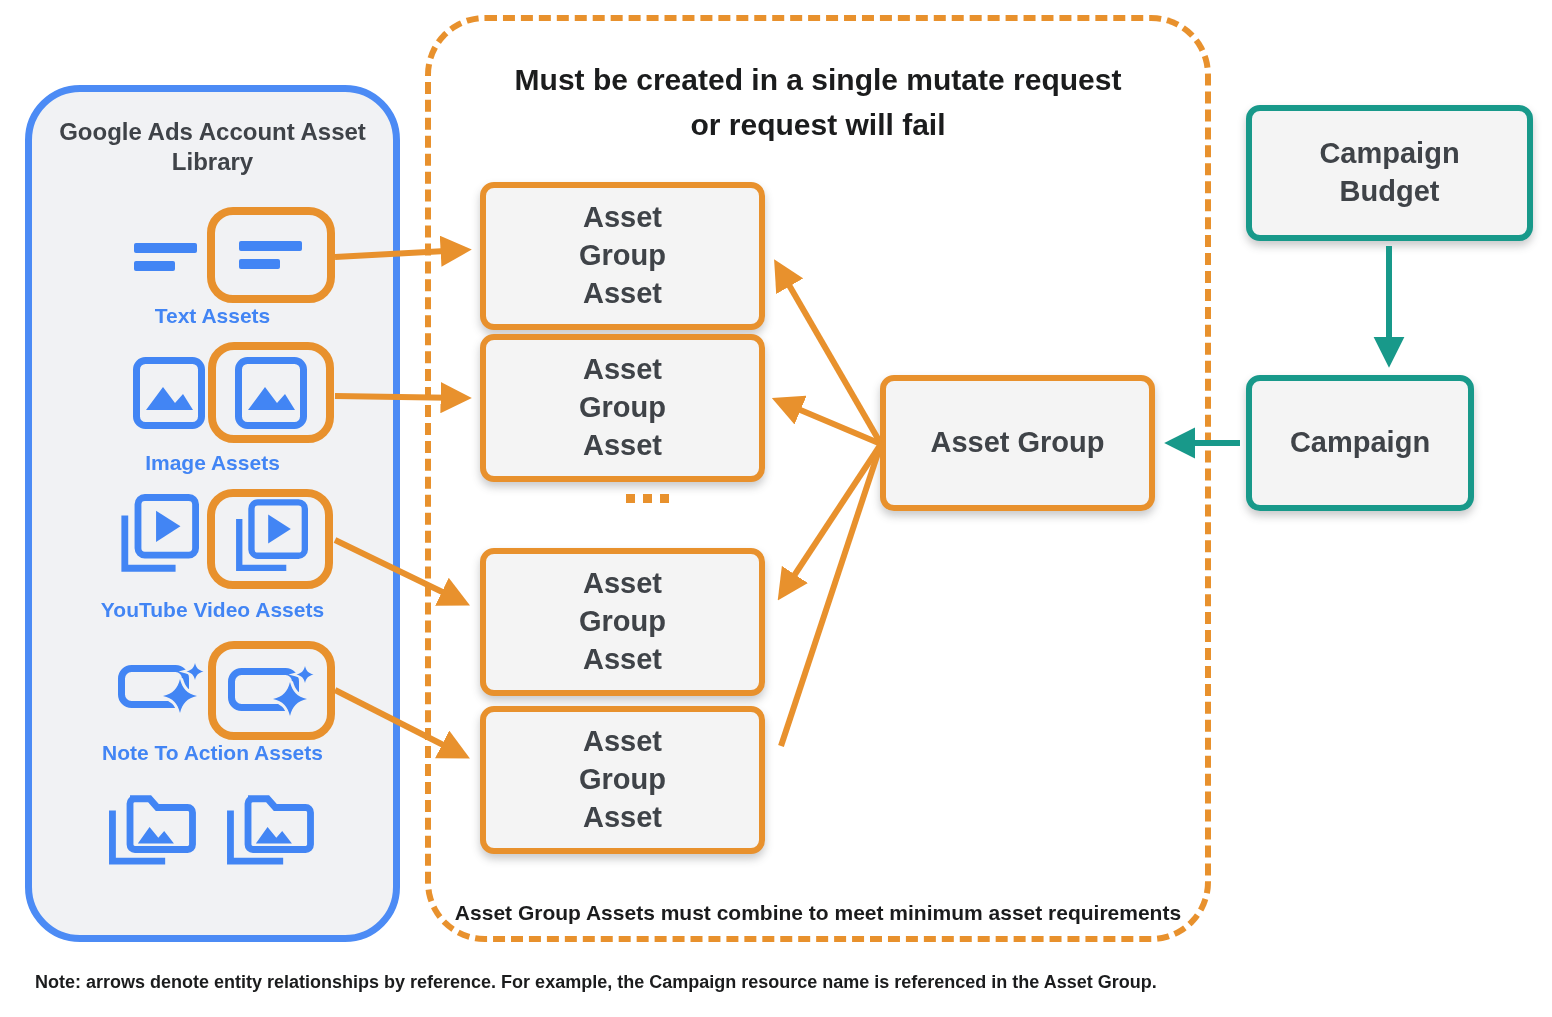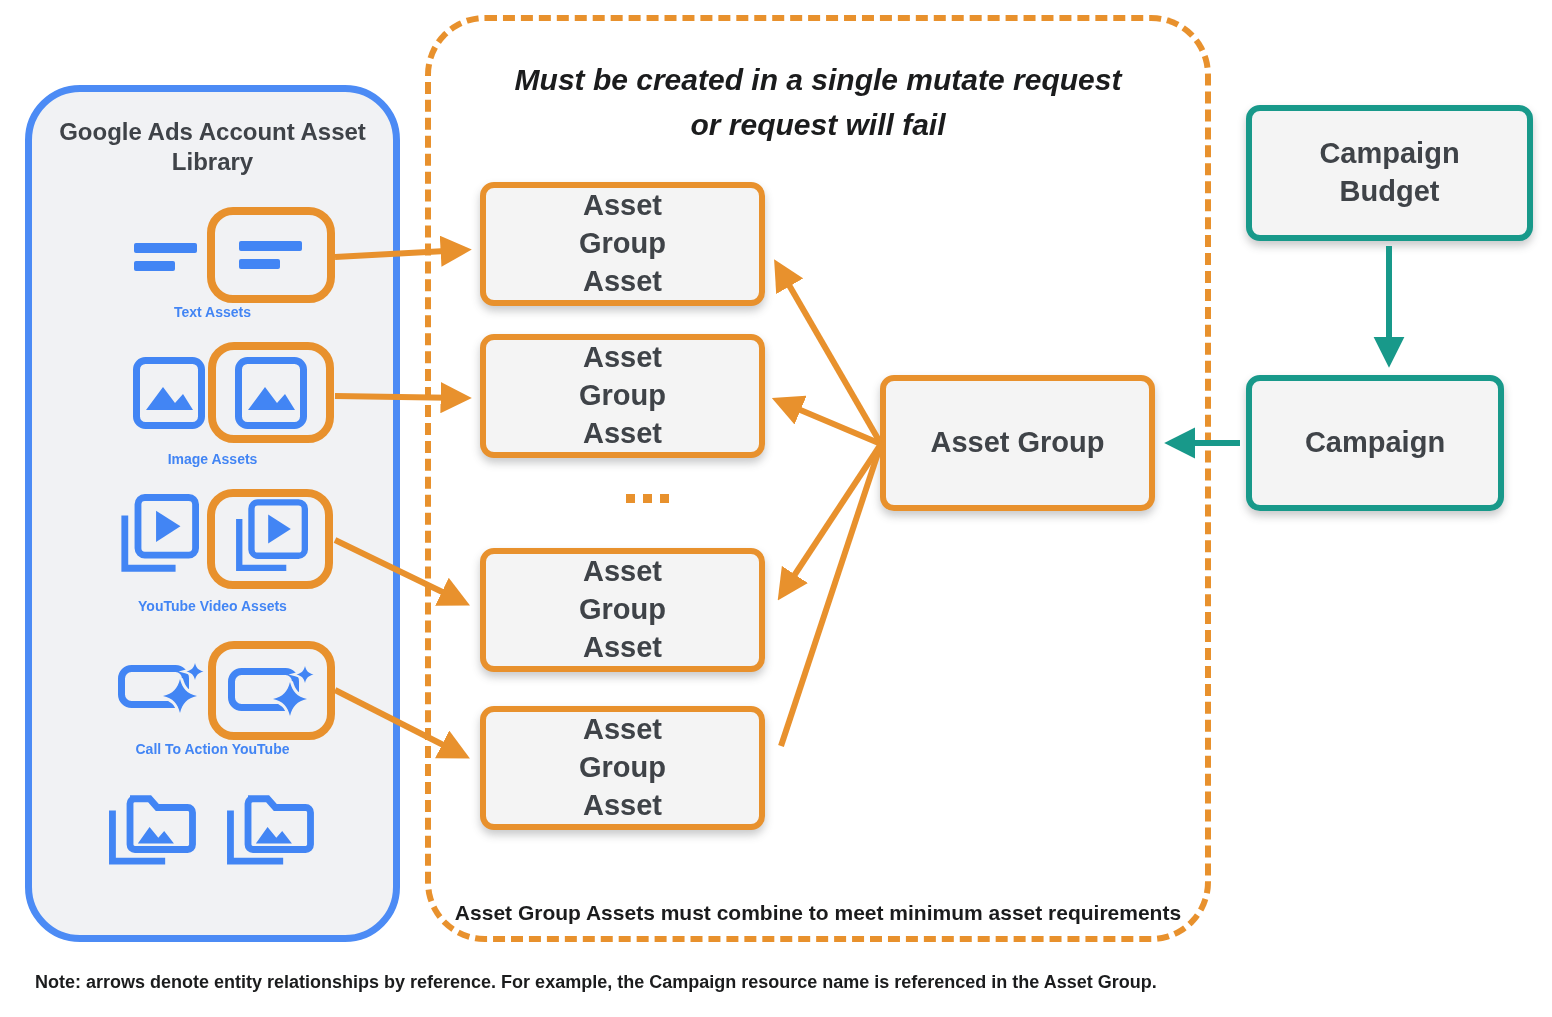--- a/index.html
+++ b/index.html
@@ -9,51 +9,51 @@
   html,body{margin:0;padding:0;background:#fff;}
   body{font-family:"Liberation Sans", sans-serif;}
   #canvas{position:relative;width:1552px;height:1017px;background:#fff;overflow:hidden;}
 
   
   .panel{position:absolute;left:25px;top:85px;width:375px;height:857px;box-sizing:border-box;
          border:7px solid var(--blue);border-radius:55px;background:var(--panelbg);}
   .panel-title{position:absolute;left:25px;top:117px;width:375px;text-align:center;
          font-size:24px;font-weight:700;color:var(--dark);line-height:1.25;}
   .lib-label{position:absolute;left:25px;width:375px;text-align:center;
-         font-size:14px;font-weight:700;color:var(--blueicon);}
+         font-size:21px;font-weight:700;color:var(--blueicon);}
   .ring{position:absolute;box-sizing:border-box;border:8px solid var(--orange);border-radius:26px;
          display:flex;align-items:center;justify-content:center;}
   .icon{position:absolute;display:block;}
   .ring .icon{position:static;}
   .ic-text{width:64px;height:28px;}
   .ic-image{width:72px;height:72px;}
   .ic-youtube{width:82px;height:86px;}
   .ic-cta{width:88px;height:56px;}
   .ic-media{width:95px;height:82px;}
 
   
   .mutate{position:absolute;left:425px;top:15px;width:786px;height:927px;box-sizing:border-box;
          border:6px dashed var(--orange);border-radius:60px;background:#fff;}
   .mutate-title{position:absolute;left:445px;top:57px;width:746px;text-align:center;
-         font-size:30px;font-weight:700;font-style:italic;color:var(--black);line-height:1.5;}
+         font-size:30px;font-weight:700;color:var(--black);line-height:1.5;}
   .mutate-foot{position:absolute;left:445px;top:876px;width:746px;text-align:center;
          font-size:21px;font-weight:700;color:var(--black);margin-top:25px;}
 
   
   .card{position:absolute;box-sizing:border-box;background:var(--cardbg);border-radius:14px;
         display:flex;align-items:center;justify-content:center;text-align:center;
         font-size:29px;font-weight:700;color:var(--dark);line-height:1.3;
         box-shadow:0 5px 8px rgba(60,64,67,.28);}
   .card.o{border:6px solid var(--orange);}
   .card.t{border:6px solid var(--teal);}
-  .aga{left:480px;width:285px;height:124px;padding:0 70px;}
+  .aga{left:480px;width:285px;height:148px;padding:0 70px;}
   #aga1{top:182px;} #aga2{top:334px;} #aga3{top:548px;} #aga4{top:706px;}
   #asset-group{left:880px;top:375px;width:275px;height:136px;}
   #campaign-budget{left:1246px;top:105px;width:287px;height:136px;padding:0 64px;}
-  #campaign{left:1246px;top:375px;width:258px;height:136px;}
+  #campaign{left:1246px;top:375px;width:228px;height:136px;}
 
   .ellipsis{position:absolute;left:622px;top:494px;display:flex;}
   .ellipsis .dot{width:9px;height:9px;background:var(--orange);display:inline-block;margin:0 4px;}
 
   .note{position:absolute;left:35px;top:972px;width:1500px;text-align:left;
         font-size:18px;font-weight:700;color:var(--black);}
 
   
   #arrows{position:absolute;left:0;top:0;width:1552px;height:1017px;pointer-events:none;z-index:10;}
   .arrow{fill:none;stroke-width:6;}
@@ -131,21 +131,21 @@
   <div class="lib-label" style="top:598px">YouTube Video Assets</div>
 
   <svg class="icon ic-cta" style="left:118px;top:660px">
       <use href="#sym-cta"></use>
     </svg>
   <div class="ring" style="left:208px;top:641px;width:127px;height:99px">
     <svg class="icon ic-cta">
         <use href="#sym-cta"></use>
       </svg>
   </div>
-  <div class="lib-label" style="top:741px">Call To Action YouTube</div>
+  <div class="lib-label" style="top:741px">Note To Action Assets</div>
 
   <svg class="icon ic-media" style="left:104px;top:787px">
       <use href="#sym-media"></use>
     </svg>
   <svg class="icon ic-media" style="left:222px;top:787px">
       <use href="#sym-media"></use>
     </svg>
 
   <div class="mutate"></div>
   <div class="mutate-title">

